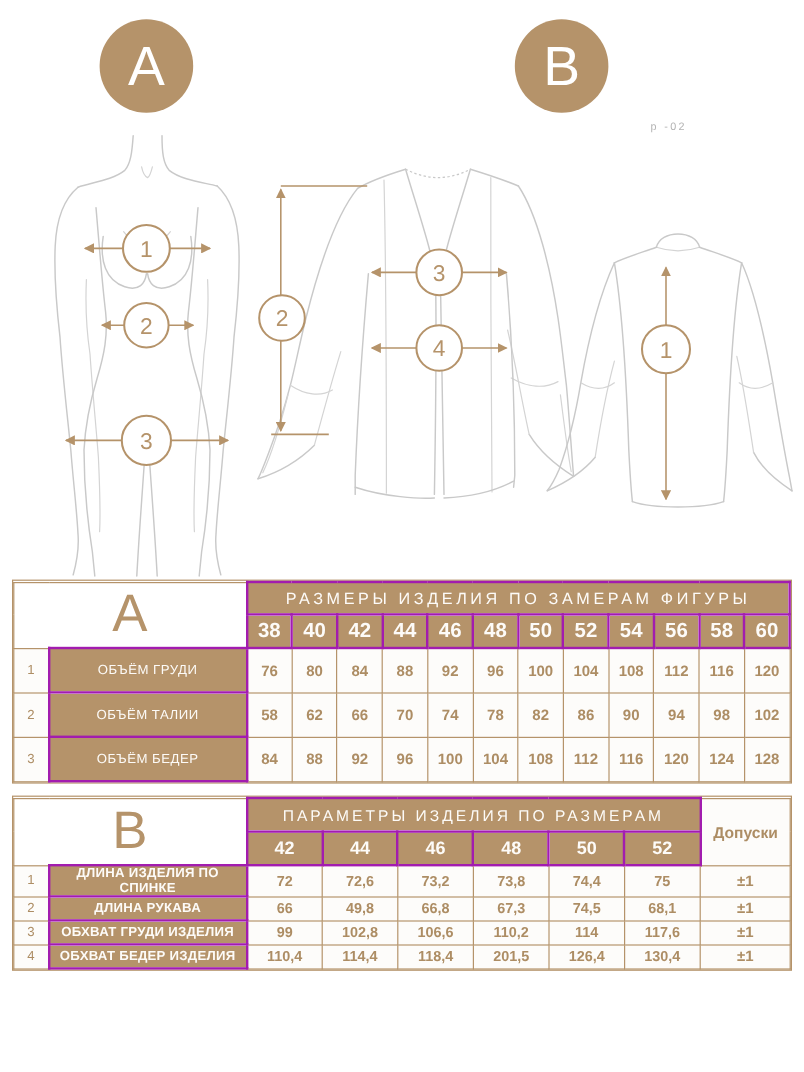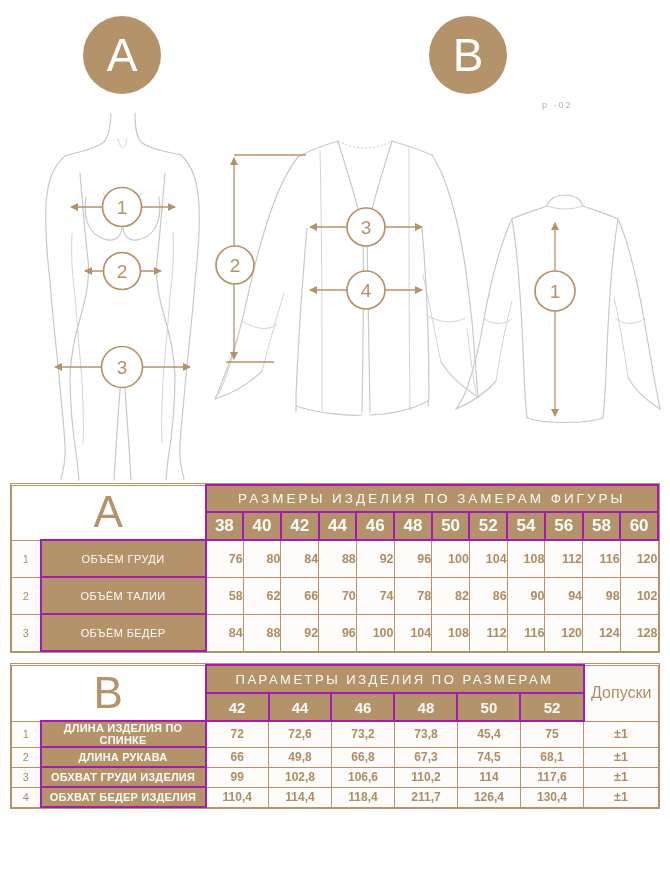--- a/index.html
+++ b/index.html
@@ -43,23 +43,23 @@
   td.tan   { background:#b5936a; color:#fdfbf8; border:2px solid #a21caf; }
   td.plain { background:#fdfcfa; color:#ad8d64; border:1.5px solid #b5936a; }
   td.corner { background:#ffffff; color:#b5936a; border:1.5px solid #b5936a; font-size:44px; font-weight:400; }
   .title-cell { font-size:13.5px; letter-spacing:3px; font-weight:400; }
   .title-cell-b { font-size:13px; letter-spacing:2.5px; font-weight:400; }
   .size-a { font-size:17px; font-weight:bold;margin-top:17px; }
   .size-b { font-size:15px; font-weight:bold; }
   .label-a { font-size:11px; font-weight:normal; letter-spacing:0.4px; }
   .label-b { font-size:11px; font-weight:bold; letter-spacing:0.2px; }
   .num-col { font-size:11px; }
-  .val-a { font-size:12.5px; font-weight:bold;text-align:right; }
+  .val-a { font-size:12.5px; font-weight:bold; }
   .val-b { font-size:12px; font-weight:bold;margin-top:16px; }
-  .tol-head { font-size:16px; font-weight:400; }
+  .tol-head { font-size:13px; font-weight:700; }
   .tol-val { font-size:12.5px; font-weight:bold; }
 
   .row-a td { height:37px; }
   .row-b td { height:20px; }
 </style>
 </head>
 <body>
 
 <div class="canvas">
 
@@ -311,21 +311,21 @@
         <td class="tan size-b">50</td>
         <td class="tan size-b">52</td>
       </tr>
       <tr class="row-b">
         <td class="plain num-col">1</td>
         <td class="tan label-b">ДЛИНА ИЗДЕЛИЯ ПО СПИНКЕ</td>
         <td class="plain val-b">72</td>
         <td class="plain val-b">72,6</td>
         <td class="plain val-b">73,2</td>
         <td class="plain val-b">73,8</td>
-        <td class="plain val-b">45,4</td>
+        <td class="plain val-b">74,4</td>
         <td class="plain val-b">75</td>
         <td class="plain tol-val">±1</td>
       </tr>
       <tr class="row-b">
         <td class="plain num-col">2</td>
         <td class="tan label-b">ДЛИНА РУКАВА</td>
         <td class="plain val-b">66</td>
         <td class="plain val-b">49,8</td>
         <td class="plain val-b">66,8</td>
         <td class="plain val-b">67,3</td>
@@ -343,21 +343,21 @@
         <td class="plain val-b">114</td>
         <td class="plain val-b">117,6</td>
         <td class="plain tol-val">±1</td>
       </tr>
       <tr class="row-b">
         <td class="plain num-col">4</td>
         <td class="tan label-b">ОБХВАТ БЕДЕР ИЗДЕЛИЯ</td>
         <td class="plain val-b">110,4</td>
         <td class="plain val-b">114,4</td>
         <td class="plain val-b">118,4</td>
-        <td class="plain val-b">211,7</td>
+        <td class="plain val-b">201,5</td>
         <td class="plain val-b">126,4</td>
         <td class="plain val-b">130,4</td>
         <td class="plain tol-val">±1</td>
       </tr>
     </tbody>
       </table>
   </div>
 
 </div>
 

